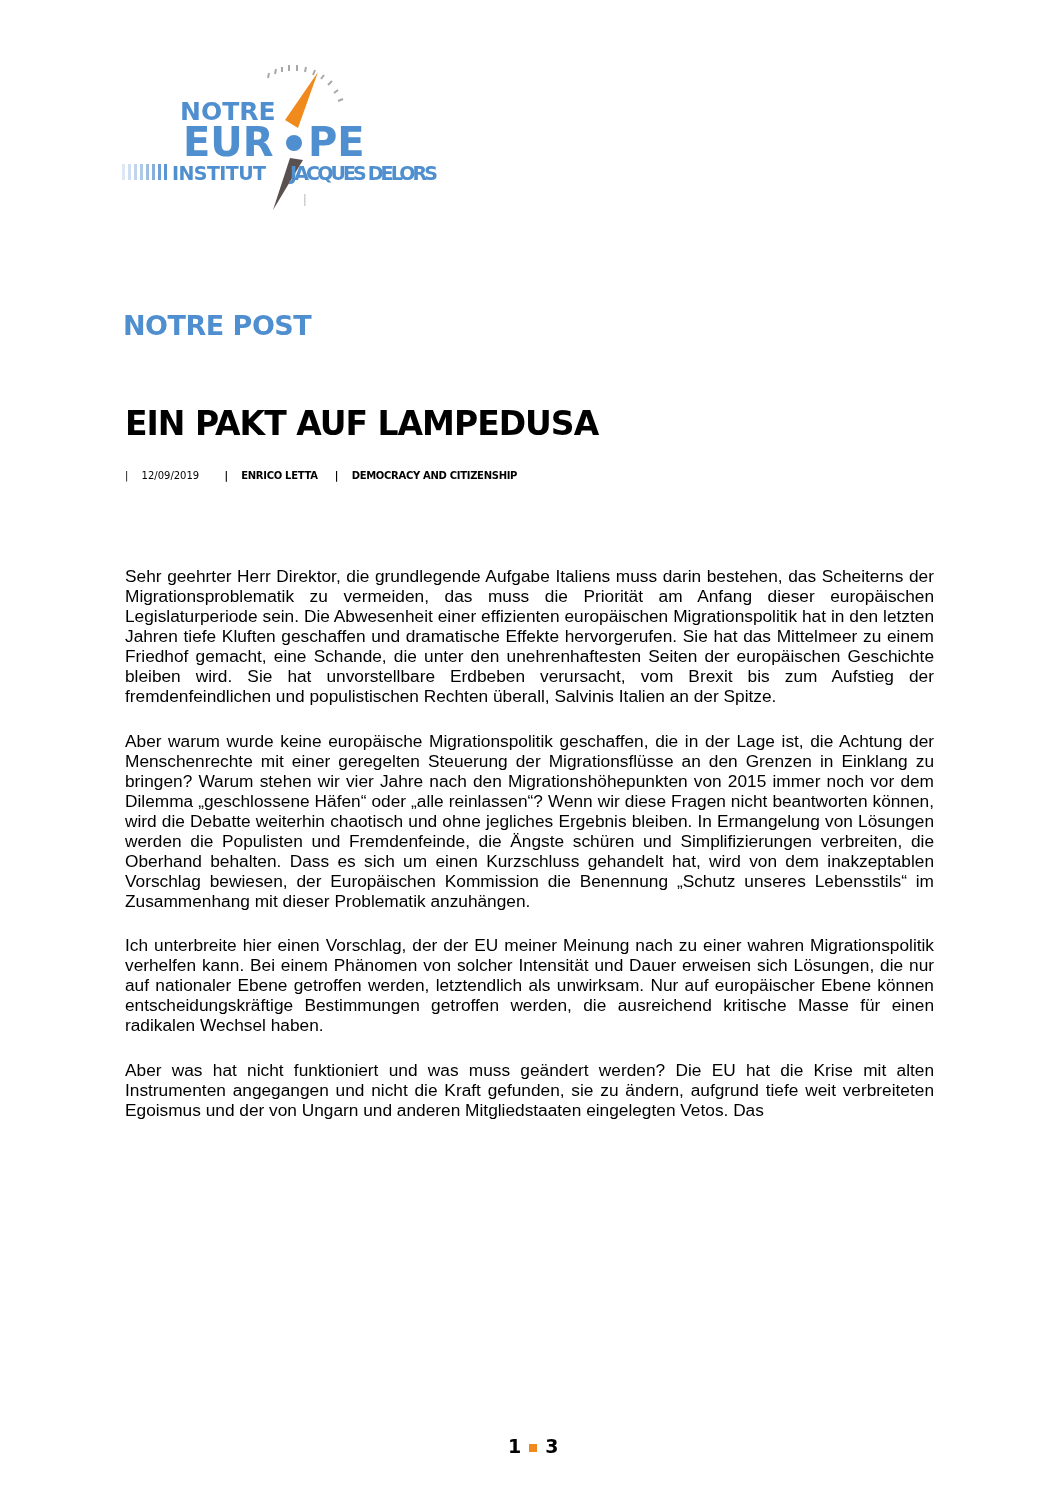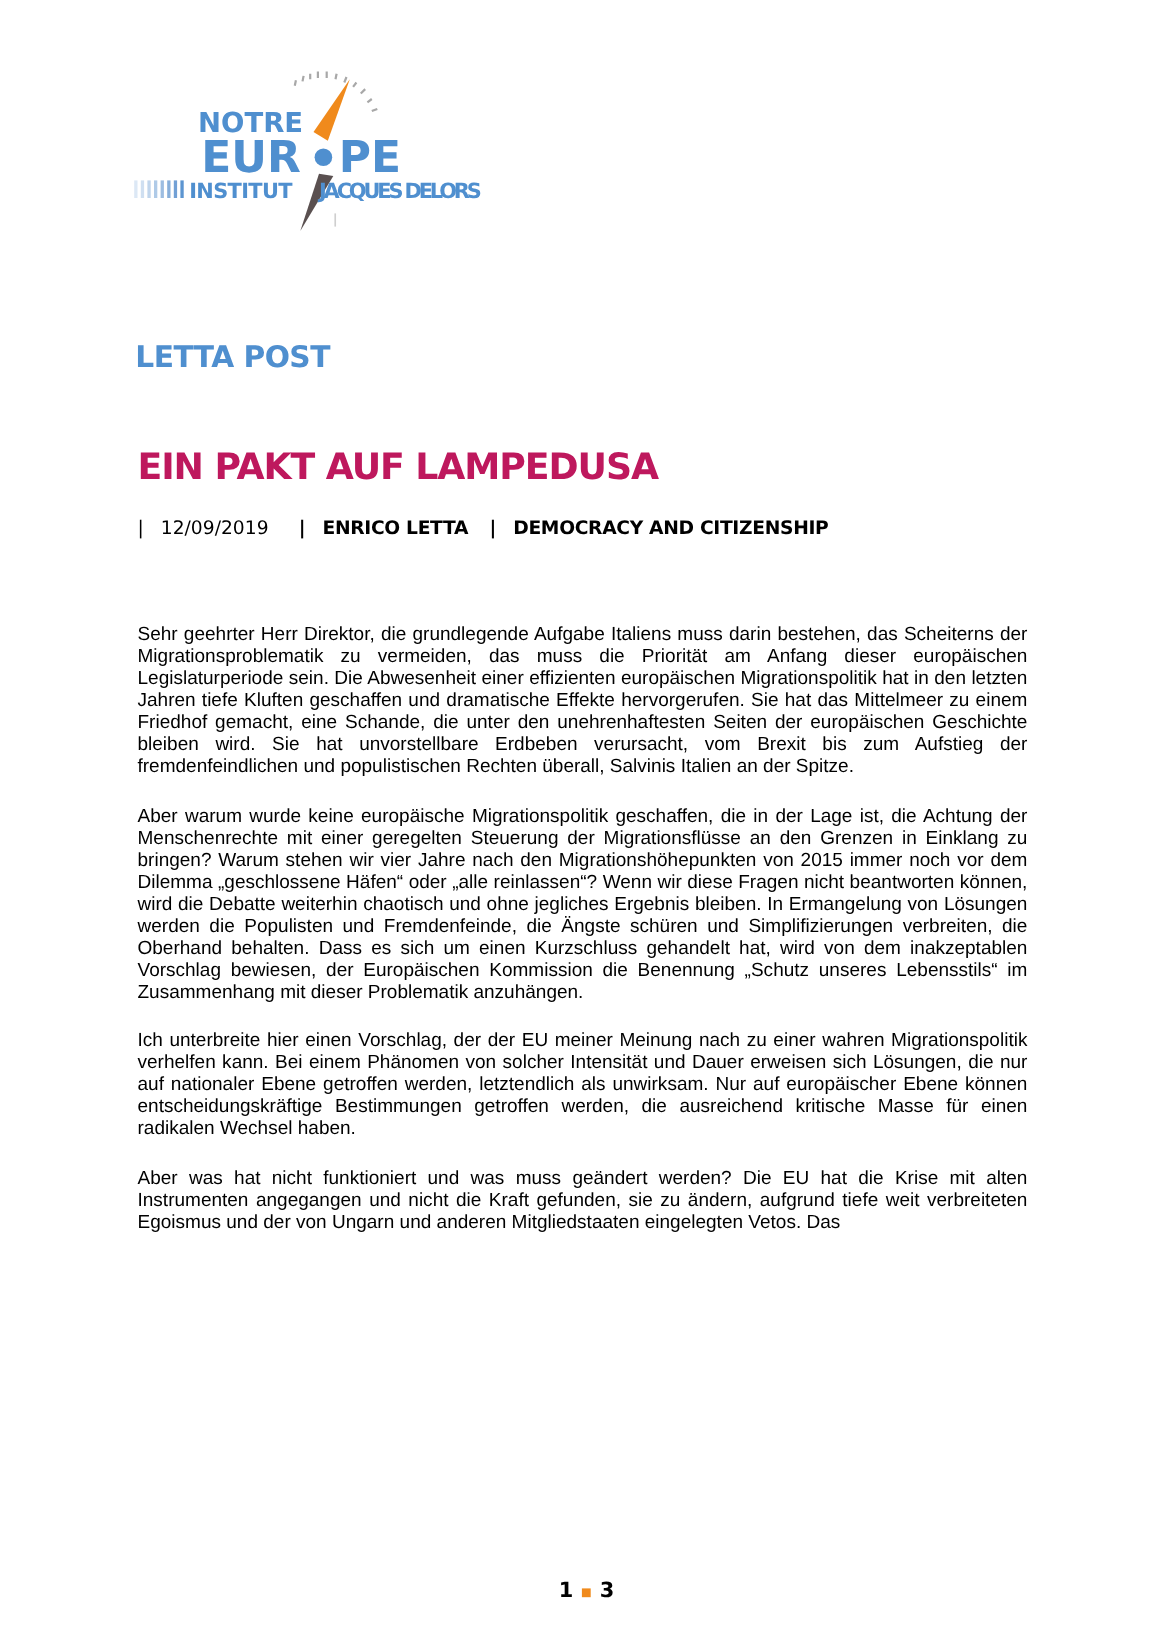--- a/index.html
+++ b/index.html
@@ -7,25 +7,25 @@
     .logo { position: absolute; left: 118px; top: 60px; width: 330px; height: 150px; }
     .logo svg { width: 330px; height: 150px; display: block; }
     .kicker {
       position: absolute; left: 123px; top: 310px;
       font-family: "DejaVu Sans", sans-serif; font-weight: bold;
       font-size: 27px; letter-spacing: -0.5px; color: #4f8fcf;
     }
     .title {
       position: absolute; left: 125px; top: 404px;
       font-family: "DejaVu Sans", sans-serif; font-weight: bold;
-      font-size: 33px; letter-spacing: -1px; color: #be185d;
+      font-size: 33px; letter-spacing: -1px; color: #000000;
     }
     .meta {
       position: absolute; left: 125px; top: 470px;
-      font-family: "DejaVu Sans", sans-serif; font-size: 17px; color: #000;
+      font-family: "DejaVu Sans", sans-serif; font-size: 10px; color: #000;
       white-space: nowrap;
     }
     .meta .sep { margin-right: 10px; }
     .meta .date { margin-right: 22px; font-weight: normal; }
     .meta .bold { font-weight: bold; letter-spacing: -0.3px; margin-right: 14px; }
     .body {
       position: absolute; left: 125px; top: 566px; width: 809px;
       font-family: "Liberation Sans", sans-serif; font-size: 17.3px;
       line-height: 20px; color: #000; text-align: justify;
     }
@@ -75,21 +75,21 @@
       <rect x="34" y="104" width="3" height="16" fill="#88afda"></rect>
       <rect x="40" y="104" width="3" height="16" fill="#72a0d5"></rect>
       <rect x="46" y="104" width="3" height="16" fill="#5c95d1"></rect>
     </g>
     <text x="54" y="120" font-family="DejaVu Sans, sans-serif" font-weight="bold" font-size="19" fill="#4f8fcf" textLength="94">INSTITUT</text>
     <text x="172" y="120" font-family="DejaVu Sans, sans-serif" font-weight="bold" font-size="19" fill="#4f8fcf" textLength="148">JACQUES DELORS</text>
     <rect x="186" y="134" width="1.5" height="12" fill="#cfcfcf"></rect>
   </svg>
 </div>
 
-<div class="kicker">LETTA POST</div>
+<div class="kicker">NOTRE POST</div>
 
 <h1 class="title" style="margin:0;">EIN PAKT AUF LAMPEDUSA</h1>
 
 <div class="meta">
   <span class="sep">|</span>
   <span class="date">12/09/2019</span>
   <span class="sep" style="font-weight:bold;">|</span>
   <span class="bold">ENRICO LETTA</span>
   <span class="sep" style="font-weight:bold;">|</span>
   <span class="bold">DEMOCRACY AND CITIZENSHIP</span>

